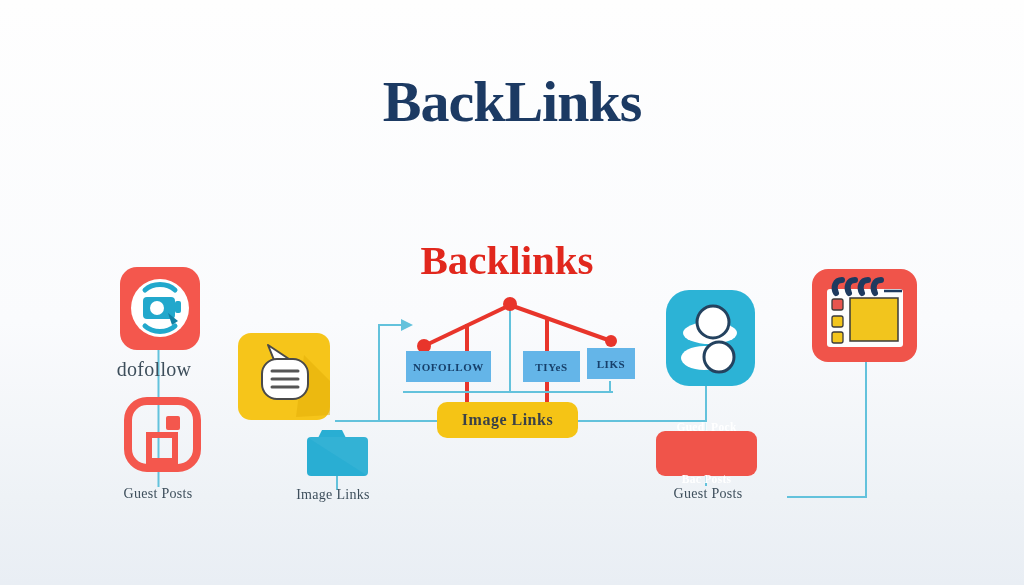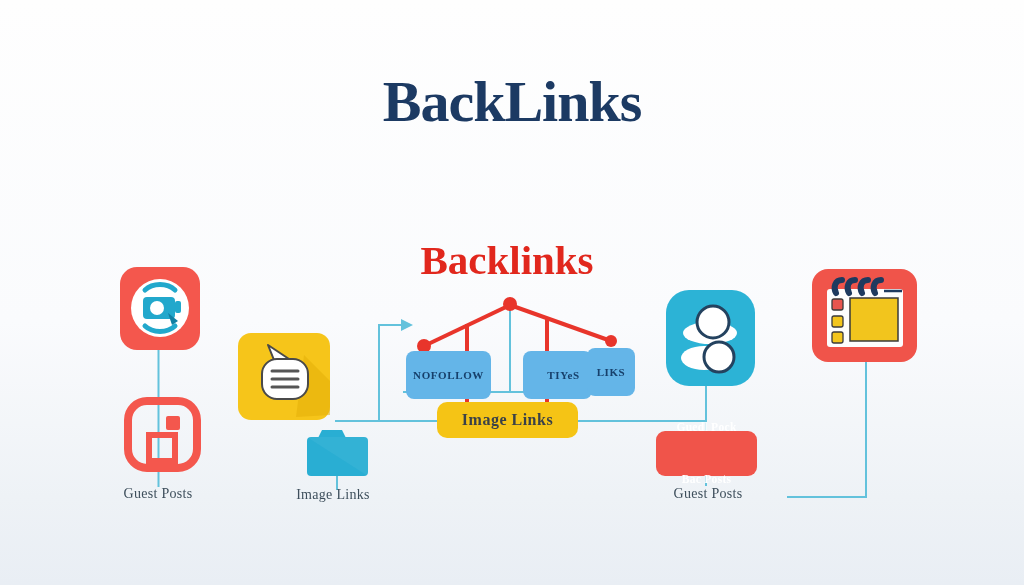--- a/index.html
+++ b/index.html
@@ -19,23 +19,23 @@
     font-size:41px; font-weight:800; color:#E1271D; letter-spacing:0px;
   }
   .label{
     color:#3D4E5B; text-align:center; width:140px; font-size:14px; letter-spacing:.3px;
   }
   .label-big{font-size:20px;}
   svg{display:block;}
   #lines{left:0; top:0; z-index:1;}
   .layer2{z-index:2;}
   .tree-box{
-    background:#64B5E8; border-radius:8px; color:#17406B; font-weight:bold;
+    background:#64B5E8; border-radius:0; color:#17406B; font-weight:bold;
     font-size:11px; letter-spacing:.6px; display:flex; align-items:center; justify-content:center;
-    height:48px;
+    height:31px;
   }
   .hub-box{
     left:437px; top:402px; width:141px; height:36px; background:#F5C415; border-radius:10px;
     display:flex; align-items:center; justify-content:center;
     font-size:16px; font-weight:600; color:#3A4148; letter-spacing:.5px;
   }
   .red-note{
     left:656px; top:431px; width:101px; height:45px; background:#F0544A; border-radius:9px;
     display:flex; flex-direction:column; align-items:center; justify-content:center;
     color:#fff; font-weight:bold; font-size:11.5px; line-height:13px; letter-spacing:.3px;gap:39px;
@@ -85,20 +85,21 @@
       <rect x="0" y="0" width="80" height="83" rx="17" fill="#F4574D"></rect>
       <circle cx="40" cy="41" r="29" fill="#ffffff"></circle>
       <path d="M25,23 A19,14 0 0 1 55,23" fill="none" stroke="#22A8CC" stroke-width="5" stroke-linecap="round"></path>
       <path d="M25,59 A19,14 0 0 0 55,59" fill="none" stroke="#22A8CC" stroke-width="5" stroke-linecap="round"></path>
       <rect x="23" y="30" width="32" height="22" rx="4" fill="#22A8CC"></rect>
       <rect x="55" y="34" width="6" height="12" rx="2" fill="#22A8CC"></rect>
       <circle cx="37" cy="41" r="7" fill="#ffffff"></circle>
       <polygon points="48,46 58,54 52,58" fill="#0F7FA3"></polygon>
     </svg>
   </div>
+  <div class="abs label label-big layer2" style="left:84px; top:358px;">dofollow</div>
 
   <div class="abs layer2" style="left:124px; top:397px;">
     <svg width="77" height="75" viewBox="0 0 77 75">
       <rect x="4" y="4" width="69" height="67" rx="19" fill="none" stroke="#F4574D" stroke-width="8"></rect>
       <rect x="42" y="19" width="14" height="14" rx="2" fill="#F4574D"></rect>
       <rect x="25" y="38" width="26" height="26" fill="none" stroke="#F4574D" stroke-width="6"></rect>
     </svg>
   </div>
   <div class="abs label layer2" style="left:88px; top:486px;">Guest Posts</div>
 
@@ -117,21 +118,21 @@
   <div class="abs layer2" style="left:306px; top:428px;">
     <svg width="64" height="50" viewBox="0 0 64 50">
       <path d="M12,10 L16,2 L36,2 L40,10 Z" fill="#29AED3"></path>
       <rect x="1" y="9" width="61" height="39" rx="4" fill="#29AED3"></rect>
       <polygon points="1,9 62,9 62,48" fill="#ffffff" opacity="0.05"></polygon>
     </svg>
   </div>
   <div class="abs label layer2" style="left:263px; top:487px;">Image Links</div>
 
   <div class="abs tree-box layer2" style="left:406px; top:351px; width:85px;">NOFOLLOW</div>
-  <div class="abs tree-box layer2" style="left:523px; top:351px; width:57px;padding-left:12px;">TIYeS</div>
+  <div class="abs tree-box layer2" style="left:523px; top:351px; width:57px;">TIYeS</div>
   <div class="abs tree-box layer2" style="left:587px; top:348px; width:48px;">LIKS</div>
 
   <div class="abs hub-box layer2">Image Links</div>
 
   <div class="abs layer2" style="left:666px; top:290px;">
     <svg width="89" height="96" viewBox="0 0 89 96">
       <rect x="0" y="0" width="89" height="96" rx="23" fill="#2CB3D6"></rect>
       <ellipse cx="44" cy="43" rx="27" ry="11" fill="#ffffff"></ellipse>
       <circle cx="47" cy="32" r="16" fill="#ffffff" stroke="#24425F" stroke-width="3"></circle>
       <ellipse cx="38" cy="68" rx="23" ry="12" fill="#ffffff"></ellipse>

